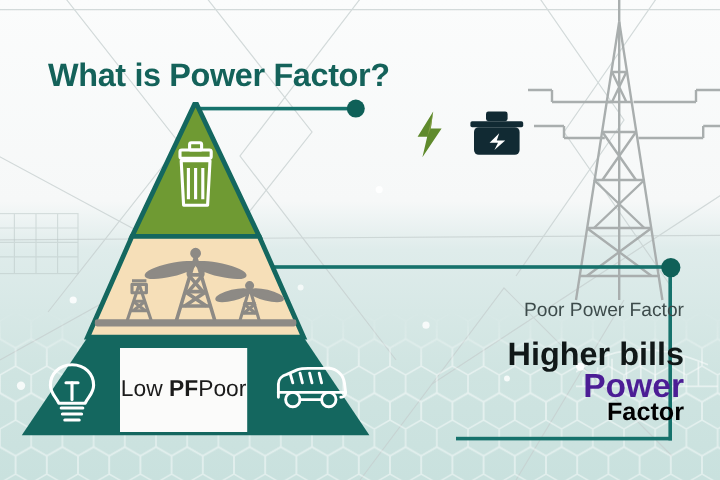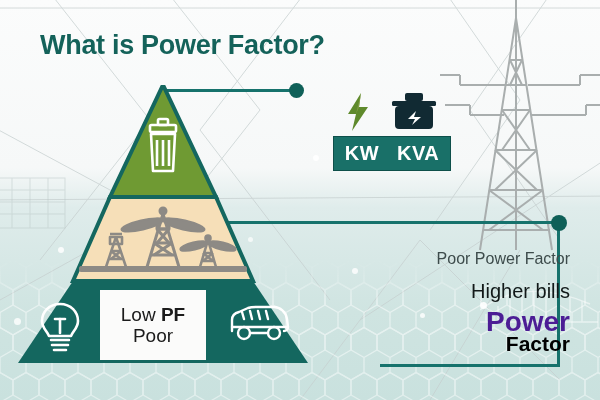--- a/index.html
+++ b/index.html
@@ -16,21 +16,21 @@
     background:linear-gradient(180deg,#fbfcfc 0%,#f6f8f8 42%,#dfeceb 52%,#cfe4e1 78%,#c9e1de 100%); }
   .bg-lines { position:absolute; inset:0; }
   .bg-hex { position:absolute; left:0; right:0; bottom:0; height:140px; opacity:.55; }
   .pylon-art { position:absolute; right:0; top:0; width:160px; height:270px; }
   .bridge-art { position:absolute; right:0; bottom:40px; width:120px; height:90px; opacity:.6;}
 
   .dot-spark { position:absolute; border-radius:50%; background:#ffffff; }
 
   
   .title {
-    position:absolute; left:40px; top:30px;
+    position:absolute; left:40px; top:48px;
     font-size:27px; font-weight:bold; color:#14625a;
     letter-spacing:-.3px; white-space:nowrap;
   }
 
   
   .conn { position:absolute; background:#16726c; }
   .conn-dot { position:absolute; border-radius:50%; background:#0f6058; }
 
   
   #pyramid { position:absolute; left:18px; top:85px; width:290px; height:278px; }
@@ -41,28 +41,28 @@
     background:#197068; border:1px solid #0e4f4a;
     display:flex; align-items:center; justify-content:center; gap:18px;
   }
   .kv-band span { color:#ffffff; font-size:20px; font-weight:bold; letter-spacing:.5px; }
   .bolt-icon { position:absolute; left:345px; top:92px; width:26px; height:40px; }
   .batt-icon { position:absolute; left:388px; top:92px; width:52px; height:40px; }
 
   
   .rt { position:absolute; right:30px; text-align:right; white-space:nowrap; }
   .rt-light { top:250px; font-size:16px; color:#3d4b4b; font-weight:normal; }
-  .rt-b1 { top:280px; font-size:20px; color:#111818; font-weight:normal; }
+  .rt-b1 { top:280px; font-size:27px; color:#111818; font-weight:bold; }
   .rt-b2 { top:306px; font-size:28px; color:#4c1d95; font-weight:bold; }
   .rt-b3 { top:332px; font-size:21px; color:#000000; font-weight:bold; }
 
   
   .pf-box {
     position:absolute; left:100px; top:290px; width:106px; height:70px;
-    background:#fbfbfa; display:flex; flex-direction:column;
+    background:#fbfbfa; display:flex; flex-direction:row;
     align-items:center; justify-content:center; line-height:1.12;
   }
   .pf-box div { font-size:19px; color:#1b1b1b; }
   .pf-box b { font-weight:bold; }
 </style>
 </head>
 <body>
 
 <div id="stage">
 
@@ -244,23 +244,19 @@
     <polygon points="16,1 11,22 11,22 14,15 14,15" fill="#8aa34a" opacity=".8"></polygon>
   </svg>
 
   <svg class="batt-icon" viewBox="0 0 52 40">
     <rect x="17" y="1" width="18" height="8" rx="2" fill="#112a33"></rect>
     <rect x="4" y="9" width="44" height="5" rx="1.5" fill="#112a33"></rect>
     <rect x="7" y="14" width="38" height="23" rx="4" fill="#112a33"></rect>
     <path d="M20 27 L28 19 L26 25 L33 25 L24 33 L27 27 Z" fill="#ffffff"></path>
   </svg>
 
-  <div class="kv-band">
-    <span>KW</span>
-    <span>KVA</span>
-  </div>
 
   <div class="rt rt-light">Poor Power Factor</div>
   <div class="rt rt-b1">Higher bills</div>
   <div class="rt rt-b2">Power</div>
   <div class="rt rt-b3">Factor</div>
 
 </div>
 
 </body></html>

